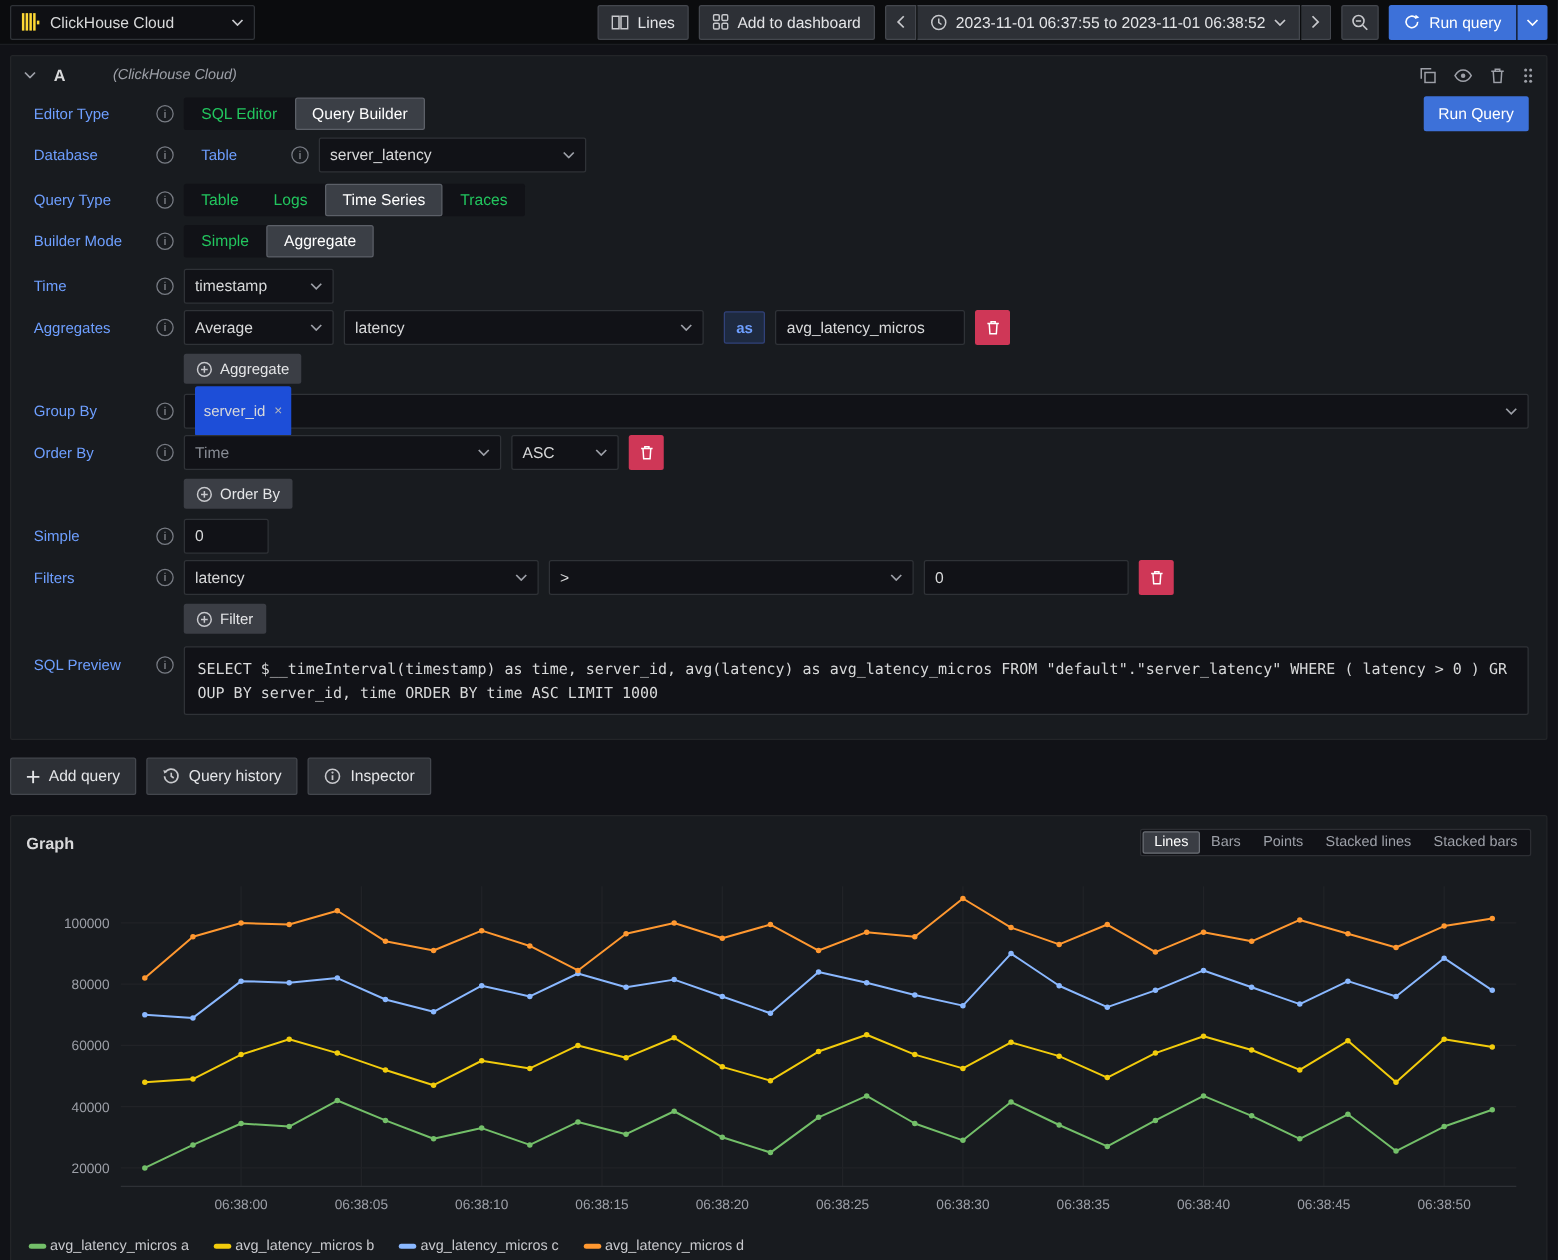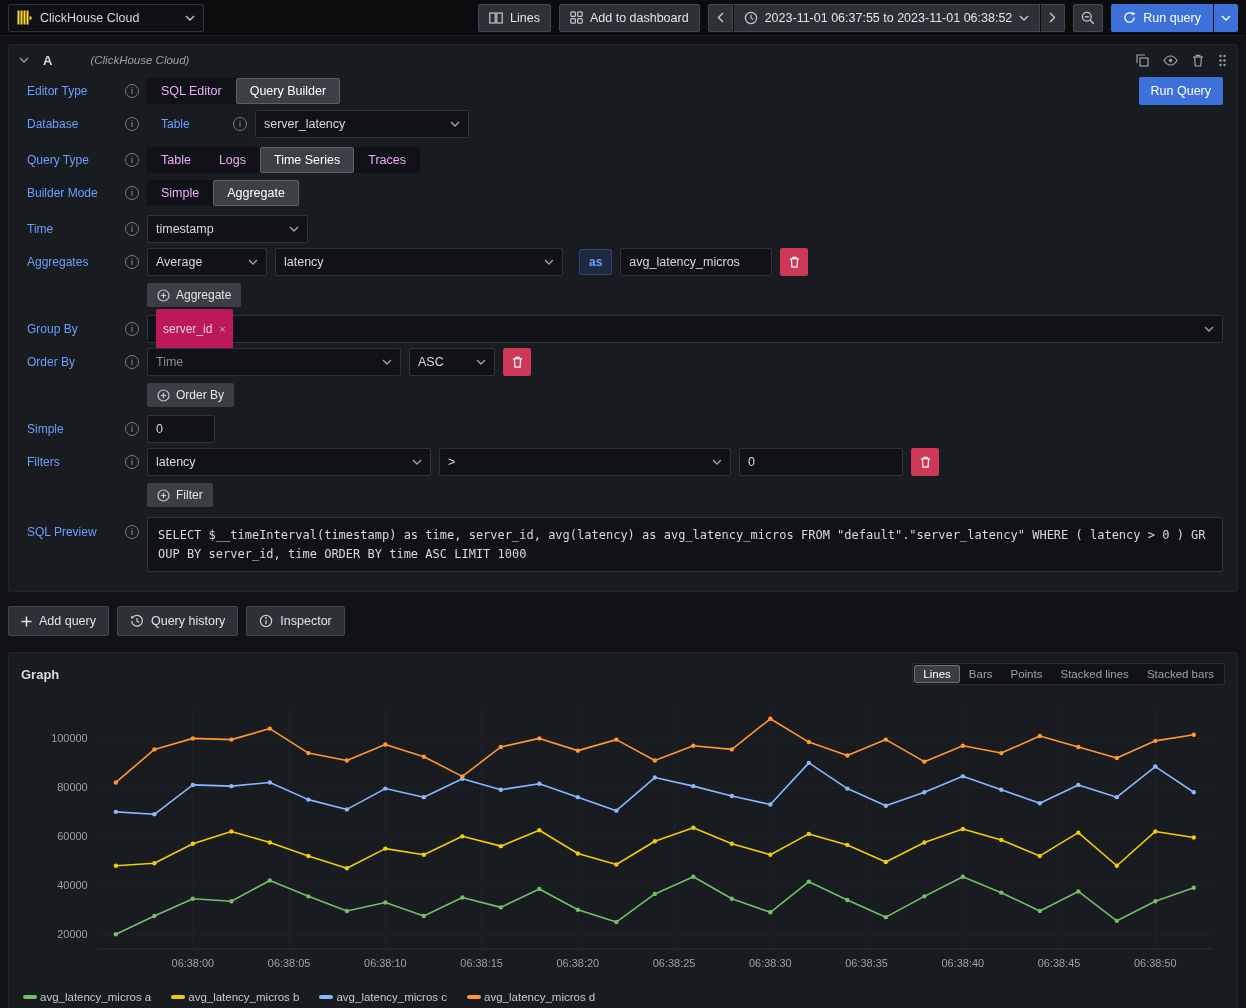--- a/index.html
+++ b/index.html
@@ -59,21 +59,21 @@
   }
   .qlabel.inline { width:auto; min-width:86px; margin-left:14px; }
   .info-icon {
     width:14px; height:14px; border-radius:50%; border:1px solid #787c84; color:#9da0a8;
     font-size:9px; line-height:12px; text-align:center; font-style:normal; flex:none;
     display:inline-block; cursor:pointer;
   }
 
   .radio-group { display:inline-flex; background:#111217; border-radius:2px; padding:0; }
   .radio-opt {
-    padding:5px 13px; font-size:12.5px; color:#f0abfc; cursor:pointer;
+    padding:5px 13px; font-size:12.5px; color:#22c55e; cursor:pointer;
     border:1px solid transparent; border-radius:2px; white-space:nowrap;
   }
   .radio-opt.selected { background:#3b3f46; color:#fff; border-color:#5c6068; }
 
   .select {
     display:flex; align-items:center; justify-content:space-between; gap:8px;
     background:#111217; border:1px solid #2f3237; border-radius:2px;
     height:28px; padding:0 8px; color:#d8d9da; cursor:pointer;
   }
   .select .ph { color:#878b93; }
@@ -90,21 +90,21 @@
     width:28px; height:28px; background:#cf3757; border:none; border-radius:2px;
     display:inline-flex; align-items:center; justify-content:center; cursor:pointer; flex:none;
   }
   .btn-add {
     display:inline-flex; align-items:center; gap:6px; height:24px;
     background:#3b3e45; border-radius:2px; padding:0 10px; color:#e4e5e7;
     font-size:12px; cursor:pointer; border:none; font-family:inherit;
   }
   .indent { margin-left:120px; }
   .tag {
-    display:inline-flex; align-items:center; gap:7px; background:#be185d;
+    display:inline-flex; align-items:center; gap:7px; background:#1d4ed8;
     border-radius:2px; padding:13px 7px; font-size:12px; color:#d8d9da; cursor:pointer;
   }
   .tag .x { color:#b6b8bd; font-size:11px; cursor:pointer; }
   .sql-preview {
     flex:1; background:#111217; border:1px solid #2f3237; border-radius:2px;
     padding:8px 10px; font-family:"DejaVu Sans Mono", monospace; font-size:12px;
     line-height:1.55; color:#d8d9da; word-break:break-all;
   }
 
   .footer-actions { display:flex; gap:8px; margin:14px 8px 16px; }
@@ -333,21 +333,21 @@
         <div class="radio-opt">Simple</div>
         <div class="radio-opt selected">Aggregate</div>
       </div>
     </div>
 
     <div class="qrow" style="margin-top:8px">
       <div class="qlabel">
         <span>Time</span>
           <i class="info-icon">i</i>
       </div>
-      <div class="select" style="width:161px">
+      <div class="select" style="width:120px">
         <span>timestamp</span>
         <svg width="10" height="6" viewBox="0 0 10 6">
             <polyline points="1,1 5,5 9,1" fill="none" stroke="#9da0a8" stroke-width="1.4"></polyline>
           </svg>
       </div>
     </div>
 
     <div class="qrow">
       <div class="qlabel">
         <span>Aggregates</span>

